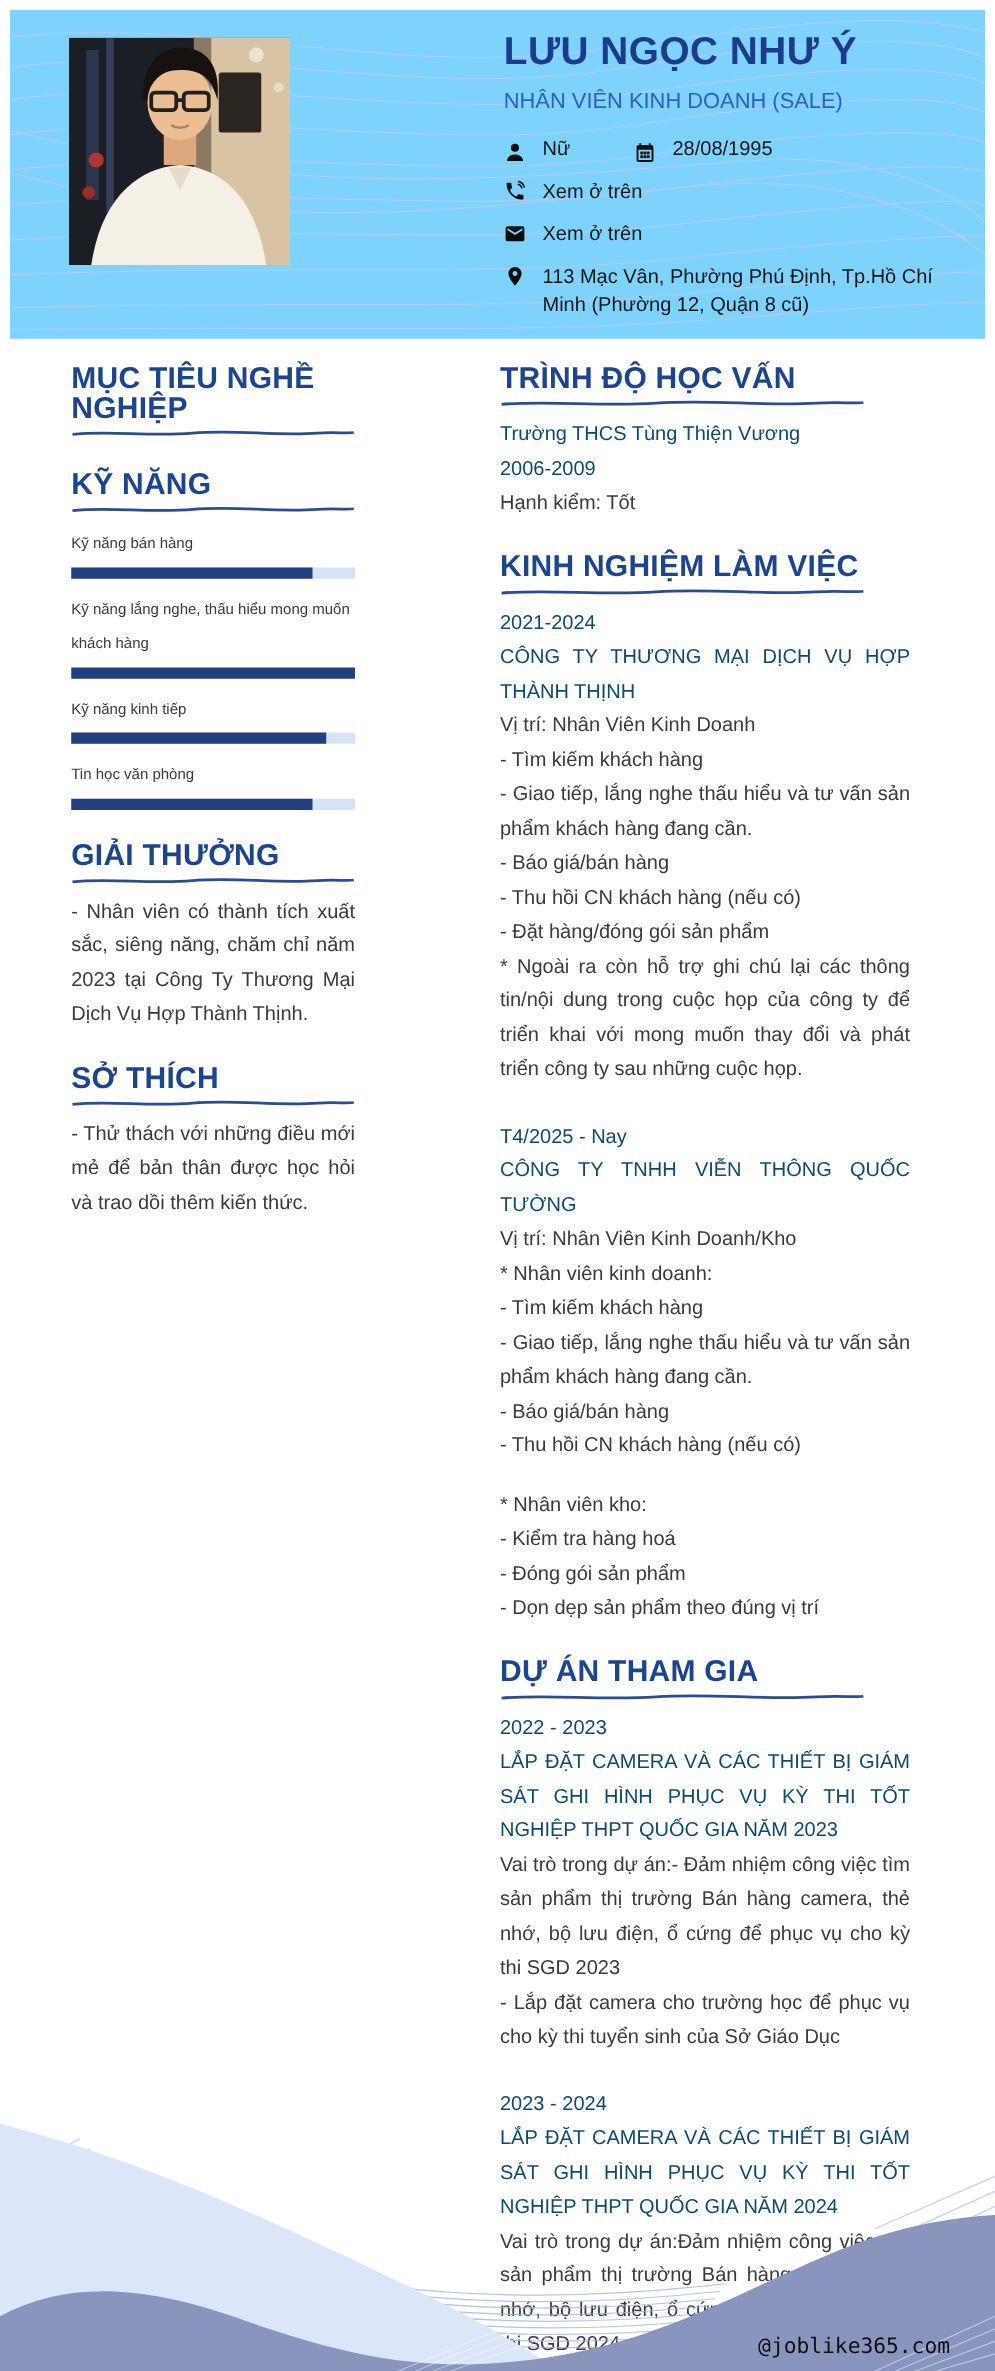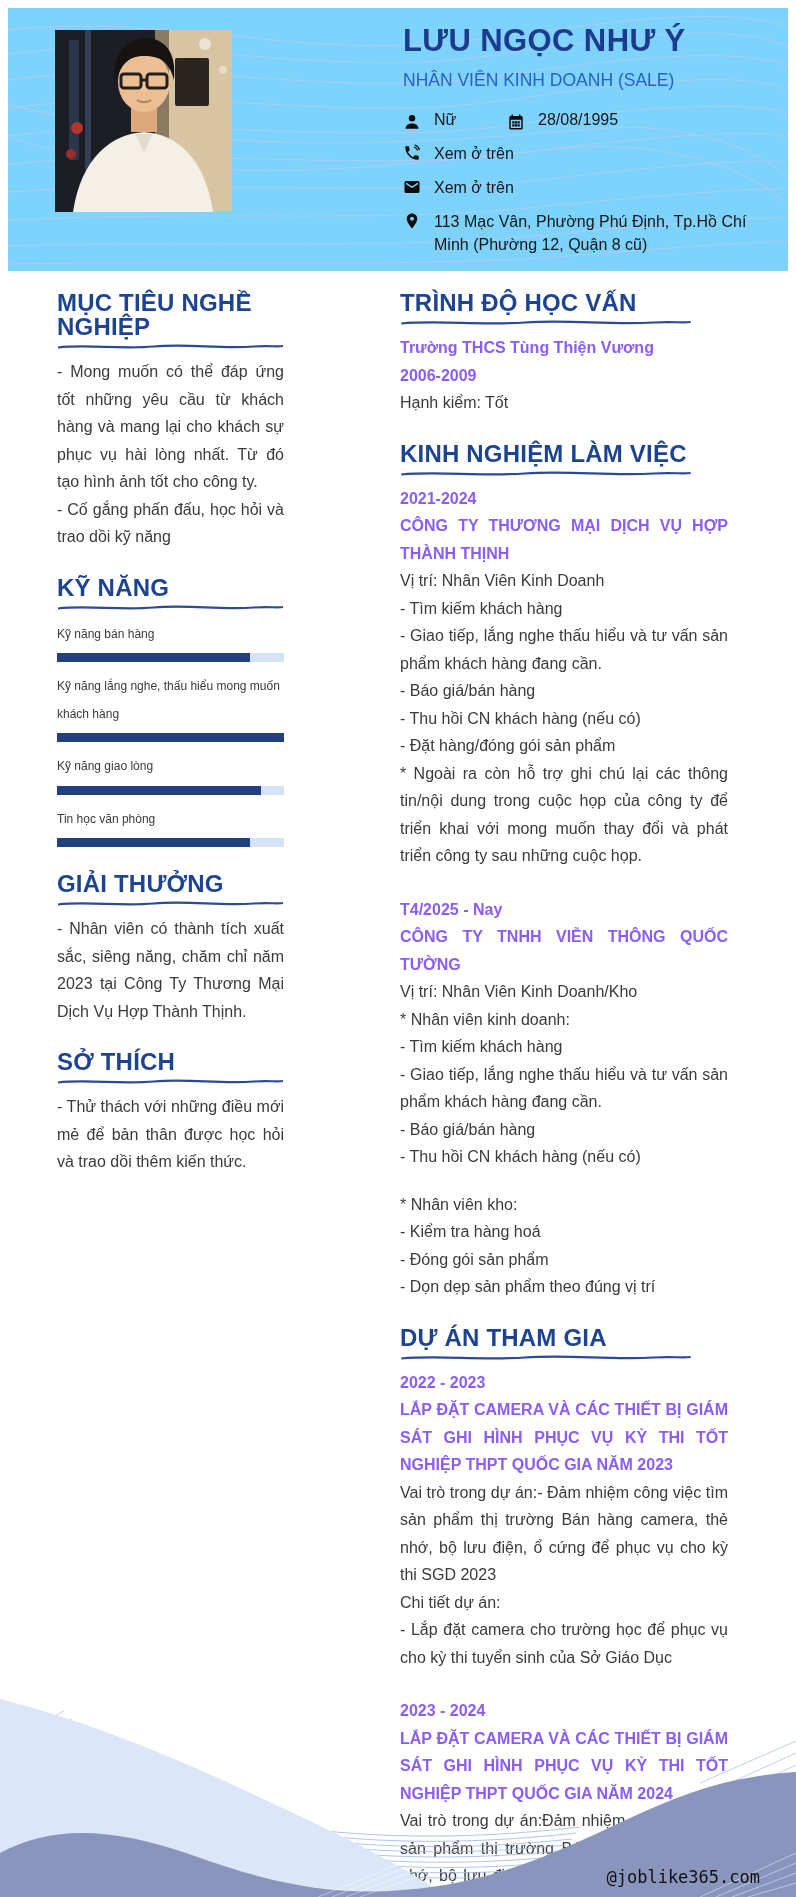--- a/index.html
+++ b/index.html
@@ -27,21 +27,21 @@
   .info-icon svg{display:block;width:18px;height:18px;fill:#0d0d0d;}
   .addr{width:322px;}
   
   .main{position:absolute;left:0;top:271px;width:796px;}
   .col-left{position:absolute;left:57px;top:20px;width:227px;}
   .col-right{position:absolute;left:400px;top:20px;width:328px;}
   h2.sec{font-size:24px;font-weight:bold;color:#1d4493;margin:0;line-height:24px;letter-spacing:.2px;}
   .squiggle{display:block;margin-top:3px;}
   .sec-block{margin-bottom:25px;}
   p.body, .line{font-size:16px;line-height:27.5px;text-align:justify;margin:0;}
-  .bold{font-weight:bold;color:#8b5cf6;}
+  .bold{font-weight:normal;color:#0c4a6e;}
   
   .skill{margin-top:9px;margin-bottom:8px;}
   .skill-label{font-size:12px;line-height:27.5px;color:#3a3a3a;}
   .bar{height:9px;background:#d6e3f6;margin-top:5px;margin-bottom:11px;}
   .bar-fill{height:9px;background:#21407f;}
   
   .edu-line{font-size:16px;line-height:27.5px;}
   .job{margin-top:0;}
   .job + .job{margin-top:26px;}
   .note{margin-top:20px;}
@@ -172,24 +172,20 @@
 
 <div class="main">
 
   <div class="col-left">
 
     <div class="sec-block">
       <h2 class="sec">MỤC TIÊU NGHỀ NGHIỆP</h2>
       <svg class="squiggle" width="227" height="9" viewBox="0 0 227 9" preserveAspectRatio="none">
           <path d="M1,5.5 C30,2 62,7.5 97,4.5 C132,1.5 162,7 197,4.5 C212,3.5 220,5 226,4" fill="none" stroke="#2c4a96" stroke-width="2.2"></path>
         </svg>
-      <div class="content-pad">
-        <p class="body">- Mong muốn có thể đáp ứng tốt những yêu cầu từ khách hàng và mang lại cho khách sự phục vụ hài lòng nhất. Từ đó tạo hình ảnh tốt cho công ty.</p>
-        <p class="body">- Cố gắng phấn đấu, học hỏi và trao dồi kỹ năng</p>
-      </div>
     </div>
 
     <div class="sec-block">
       <h2 class="sec">KỸ NĂNG</h2>
       <svg class="squiggle" width="227" height="9" viewBox="0 0 227 9" preserveAspectRatio="none">
           <path d="M1,5.5 C30,2 62,7.5 97,4.5 C132,1.5 162,7 197,4.5 C212,3.5 220,5 226,4" fill="none" stroke="#2c4a96" stroke-width="2.2"></path>
         </svg>
 
       <div class="skill">
         <div class="skill-label">Kỹ năng bán hàng</div>
@@ -197,21 +193,21 @@
             <div class="bar-fill" style="width: 85%;"></div>
           </div>
       </div>
       <div class="skill">
         <div class="skill-label">Kỹ năng lắng nghe, thấu hiểu mong muốn khách hàng</div>
         <div class="bar">
             <div class="bar-fill" style="width: 100%;"></div>
           </div>
       </div>
       <div class="skill">
-        <div class="skill-label">Kỹ năng giao lòng</div>
+        <div class="skill-label">Kỹ năng kinh tiếp</div>
         <div class="bar">
             <div class="bar-fill" style="width: 90%;"></div>
           </div>
       </div>
       <div class="skill">
         <div class="skill-label">Tin học văn phòng</div>
         <div class="bar">
             <div class="bar-fill" style="width: 85%;"></div>
           </div>
       </div>
@@ -290,21 +286,20 @@
     <div class="sec-block">
       <h2 class="sec">DỰ ÁN THAM GIA</h2>
       <svg class="squiggle" width="292" height="9" viewBox="0 0 227 9" preserveAspectRatio="none">
           <path d="M1,5.5 C30,2 62,7.5 97,4.5 C132,1.5 162,7 197,4.5 C212,3.5 220,5 226,4" fill="none" stroke="#2c4a96" stroke-width="2.2"></path>
         </svg>
 
       <div class="proj content-pad">
         <div class="line bold">2022 - 2023</div>
         <div class="line bold">LẮP ĐẶT CAMERA VÀ CÁC THIẾT BỊ GIÁM SÁT GHI HÌNH PHỤC VỤ KỲ THI TỐT NGHIỆP THPT QUỐC GIA NĂM 2023</div>
         <p class="body">Vai trò trong dự án:- Đảm nhiệm công việc tìm sản phẩm thị trường Bán hàng camera, thẻ nhớ, bộ lưu điện, ổ cứng để phục vụ cho kỳ thi SGD 2023</p>
-        <div class="line">Chi tiết dự án:</div>
         <p class="body">- Lắp đặt camera cho trường học để phục vụ cho kỳ thi tuyển sinh của Sở Giáo Dục</p>
       </div>
 
       <div class="proj">
         <div class="line bold">2023 - 2024</div>
         <div class="line bold">LẮP ĐẶT CAMERA VÀ CÁC THIẾT BỊ GIÁM SÁT GHI HÌNH PHỤC VỤ KỲ THI TỐT NGHIỆP THPT QUỐC GIA NĂM 2024</div>
         <p class="body">Vai trò trong dự án:Đảm nhiệm công việc tìm sản phẩm thị trường Bán hàng camera, thẻ nhớ, bộ lưu điện, ổ cứng để phục vụ cho kỳ thi SGD 2024</p>
 
       </div>
     </div>

